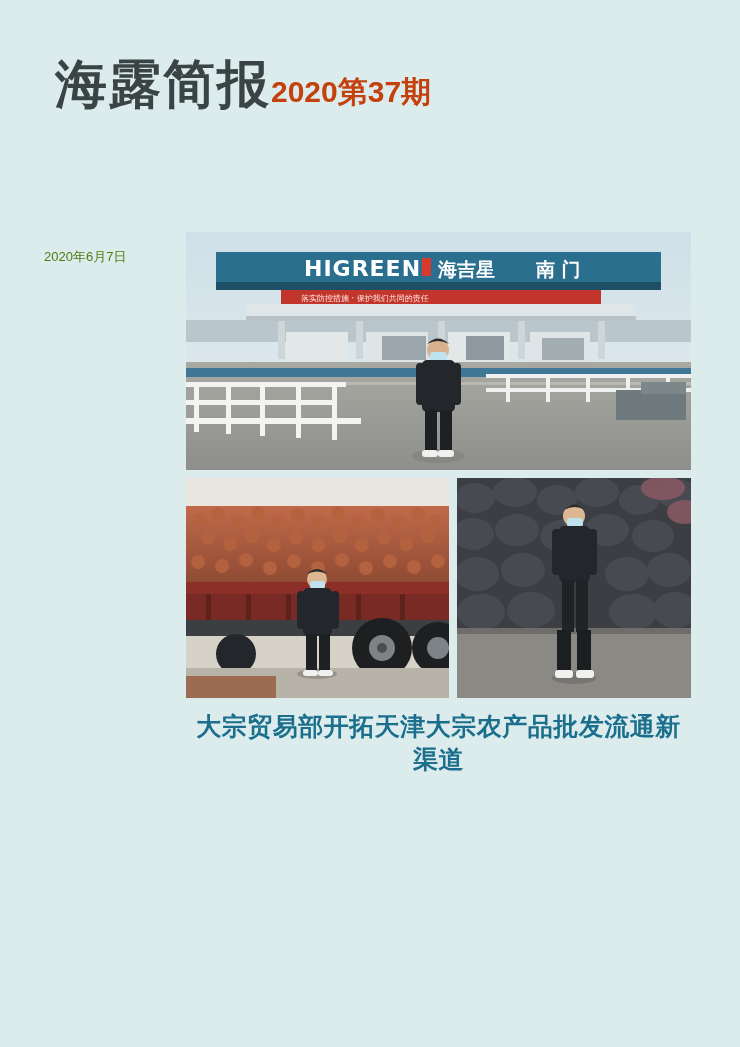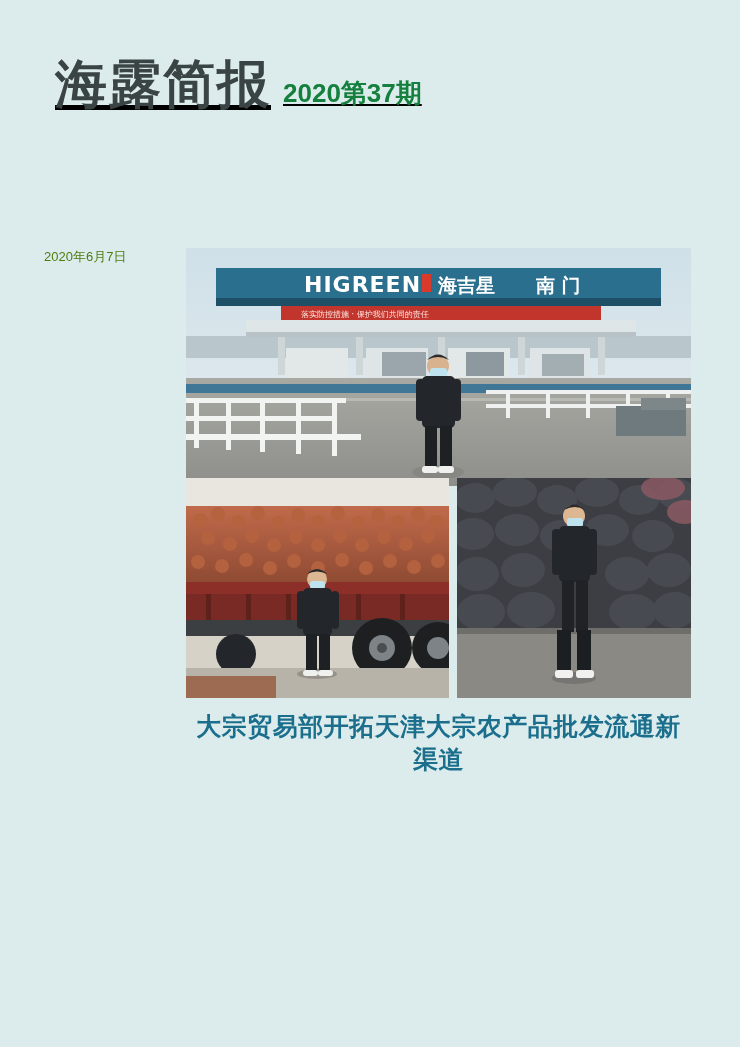--- a/index.html
+++ b/index.html
@@ -21,56 +21,54 @@
     height: 1047px;
     background: #dceced;
   }
   
   .masthead {
     position: absolute;
     left: 55px;
     top: 58px;
     display: flex;
     align-items: baseline;
-    text-decoration: underline;
   }
   .masthead-title {
     font-family: "DejaVu Sans", sans-serif;
     font-size: 52px;
     font-weight: bold;
     color: #3b4445;
     letter-spacing: 2px;
     line-height: 1;
   }
   .masthead-issue {
     font-family: "Liberation Sans", sans-serif;
-    font-size: 26px;
+    font-size: 30px;
     font-weight: bold;
-    color: #15803d;
-    margin-left: 12px;
+    color: #c2410c;
     letter-spacing: 0px;
   }
   
   .meta {
     position: absolute;
     left: 44px;
     top: 243px;
     width: 130px;
     color: #4d7c0f;
     font-size: 13px;
     line-height: 2.1;
   }
   .meta div {
     font-family: "Liberation Sans", sans-serif;
   }
   
   .photo-main {
     position: absolute;
     left: 186px;
-    top: 248px;
+    top: 232px;
     width: 505px;
     height: 238px;
     overflow: hidden;
     background: #84cc16;
   }
   .photo-left {
     position: absolute;
     left: 186px;
     top: 478px;
     width: 263px;

